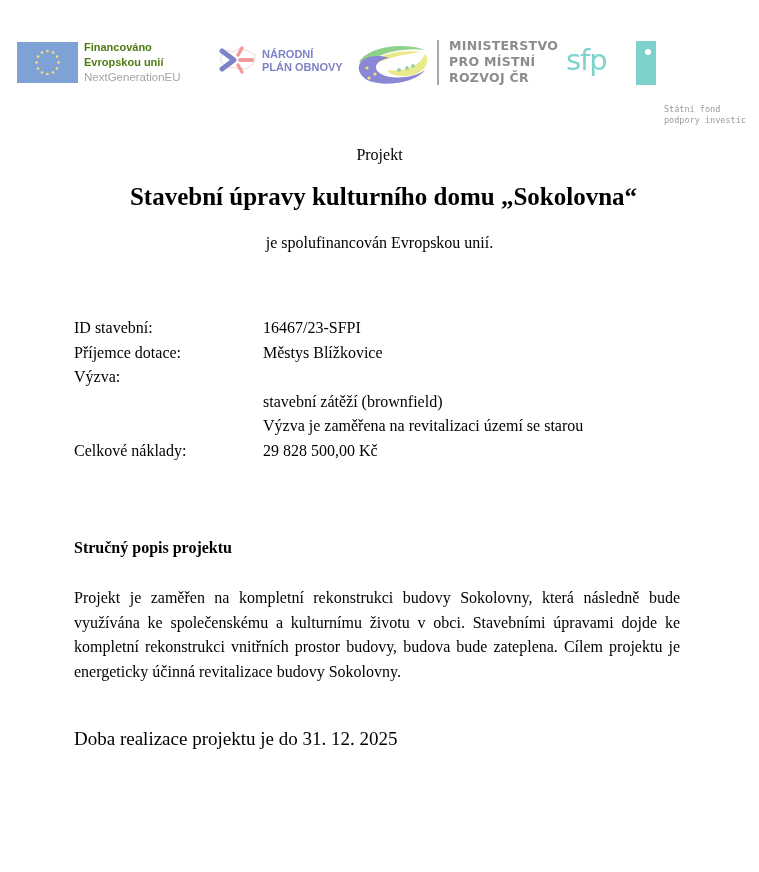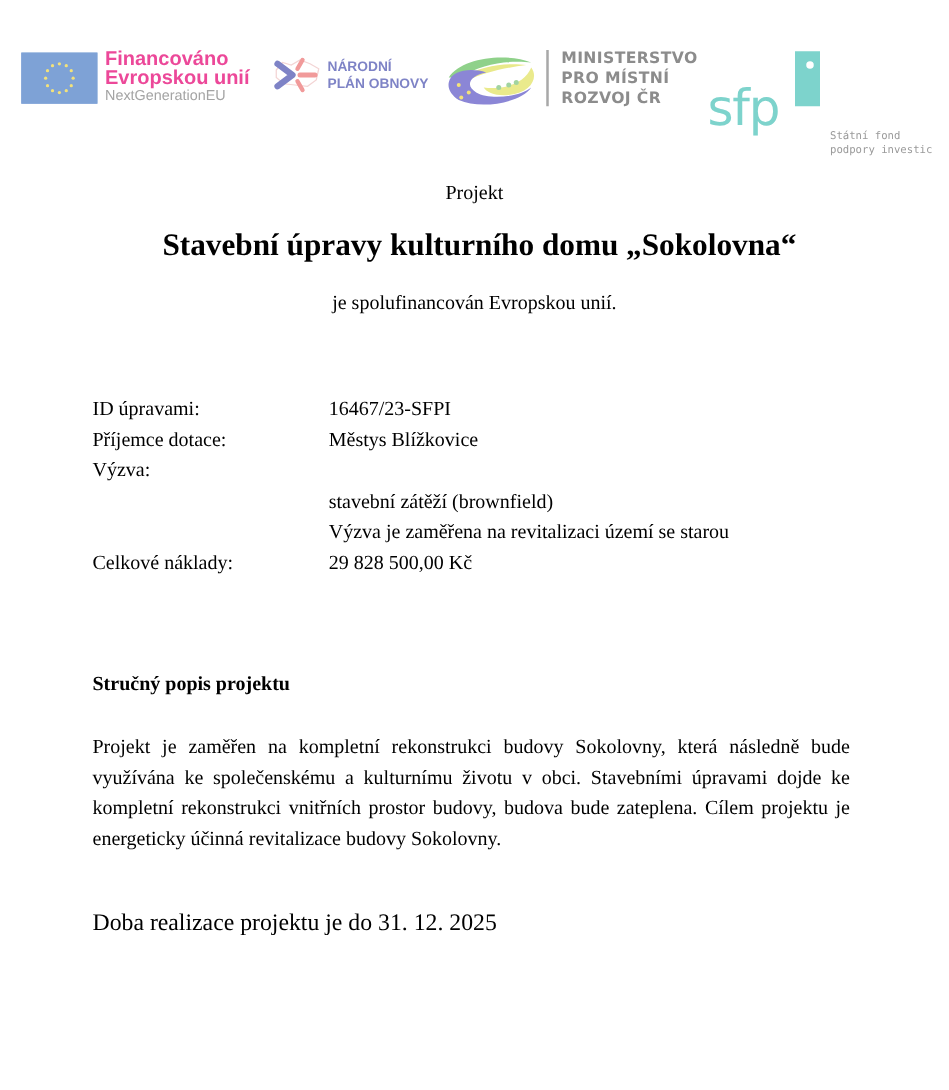--- a/index.html
+++ b/index.html
@@ -3,33 +3,33 @@
 <meta charset="utf-8">
 <style>
   html, body { margin: 0; padding: 0; background: #ffffff; }
   body { width: 759px; height: 872px; position: relative; overflow: hidden; font-family: "Liberation Serif", serif; color: #000; }
 
   
   .logos { position: absolute; top: 0; left: 0; width: 759px; height: 110px; }
   .eu-flag { position: absolute; left: 17px; top: 42px; width: 61px; height: 41px; background: #7ea2d6; }
   .eu-flag svg { width: 61px; height: 41px; display: block; }
   .eu-text { position: absolute; left: 84px; top: 40px; font-family: "Liberation Sans", sans-serif; line-height: 15px; }
-  .eu-text .l1, .eu-text .l2 { font-size: 16px; font-weight: bold; color: #ec4899; display: block; }
+  .eu-text .l1, .eu-text .l2 { font-size: 11px; font-weight: bold; color: #4d7c0f; display: block; }
   .eu-text .l3 { font-size: 11.5px; color: #a4a4a4; display: block; }
 
   .npo-icon { position: absolute; left: 218px; top: 42px; width: 40px; height: 36px; }
   .npo-text { position: absolute; left: 262px; top: 48px; font-family: "Liberation Sans", sans-serif; font-weight: bold; font-size: 11px; line-height: 12.5px; color: #7e83c6; }
   .npo-text span { display: block; }
 
   .mmr-icon { position: absolute; left: 355px; top: 40px; width: 76px; height: 46px; }
   .mmr-divider { position: absolute; left: 437px; top: 40px; width: 2px; height: 45px; background: #a8a8a8; }
   .mmr-text { position: absolute; left: 449px; top: 38px; font-family: "DejaVu Sans", sans-serif; font-weight: bold; font-size: 12.5px; line-height: 16px; color: #8c8c8c; letter-spacing: 0.3px; }
   .mmr-text span { display: block; }
 
-  .sfpi-word { position: absolute; left: 566px; top: 30px; font-family: "DejaVu Sans", sans-serif; font-size: 40px; color: #7dd3cc; letter-spacing: -1px; line-height: 60px; margin-top: 27px; }
+  .sfpi-word { position: absolute; left: 566px; top: 30px; font-family: "DejaVu Sans", sans-serif; font-size: 29px; color: #7dd3cc; letter-spacing: -1px; line-height: 60px; }
   .sfpi-block { position: absolute; left: 636px; top: 41px; width: 20px; height: 44px; background: #7dd3cc; }
   .sfpi-block::after { content: ""; position: absolute; left: 9px; top: 8px; width: 6px; height: 6px; background: #fff; border-radius: 50%; }
   .sfpi-sub { position: absolute; left: 664px; top: 60px; font-family: "DejaVu Sans Mono", monospace; font-size: 8.5px; line-height: 11px; color: #9a9a9a; margin-top: 44px; }
   .sfpi-sub span { display: block; }
 
   
   .kicker { position: absolute; top: 146px; left: 0; width: 759px; text-align: center; font-size: 16px; }
   .title { position: absolute; top: 183px; left: 4px; width: 759px; text-align: center; font-size: 25px; font-weight: bold; }
   .subtitle { position: absolute; top: 234px; left: 0; width: 759px; text-align: center; font-size: 16px; }
 
@@ -119,21 +119,21 @@
     <span>podpory investic</span>
   </div>
 </div>
 
 <div class="kicker">Projekt</div>
 <div class="title">Stavební úpravy kulturního domu „Sokolovna“</div>
 <div class="subtitle">je spolufinancován Evropskou unií.</div>
 
 <div class="info">
   <div class="row">
-    <span class="label">ID úpravami:</span>
+    <span class="label">ID stavební:</span>
     <span class="value">16467/23-SFPI</span>
   </div>
   <div class="row">
     <span class="label">Příjemce dotace:</span>
     <span class="value">Městys Blížkovice</span>
   </div>
   <div class="row">
     <span class="label">Výzva:</span>
   </div>
   <div class="row">

